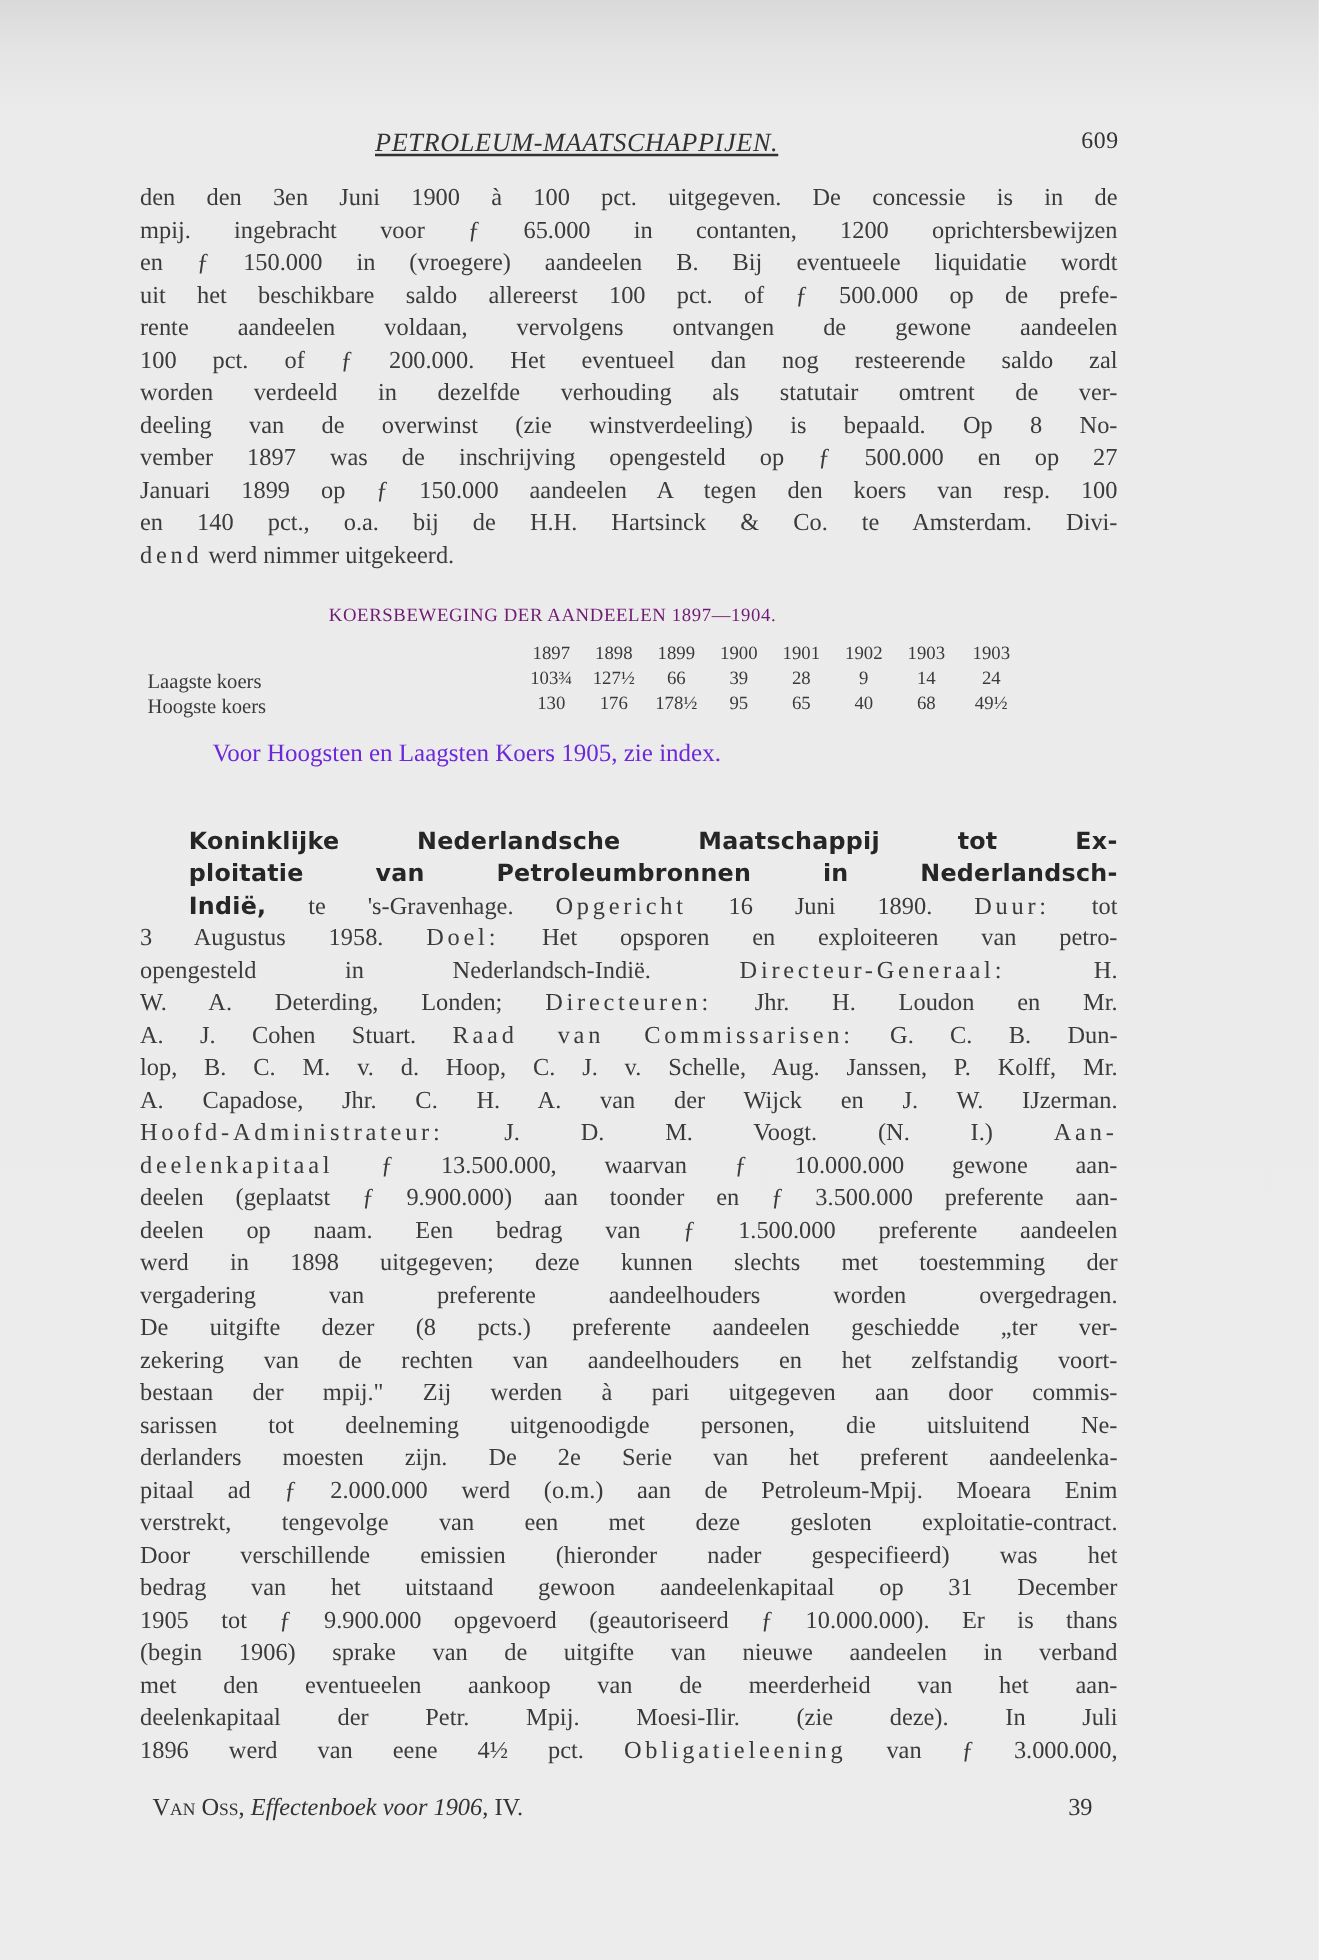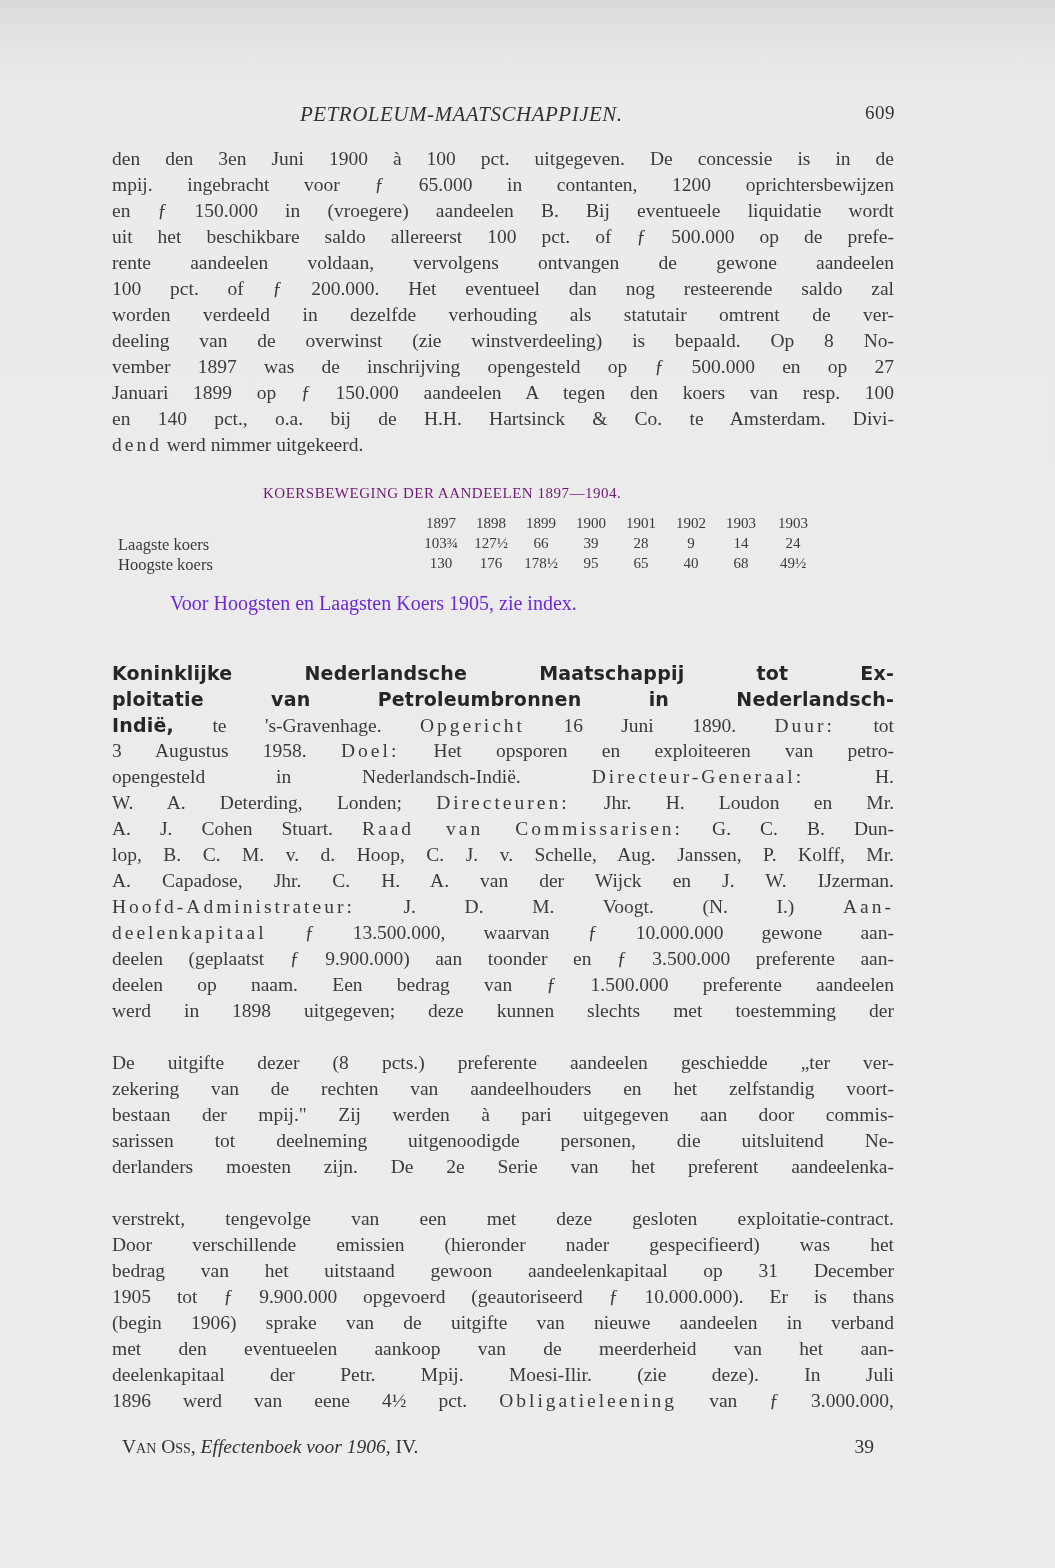--- a/index.html
+++ b/index.html
@@ -9,33 +9,34 @@
     font-family: "DejaVu Serif", "Liberation Serif", serif;
     color: #3a3a3a;
     position: relative;
   }
   .page { position: absolute; left: 0; top: 0; width: 1055px; height: 1568px; }
   .running-head {
     position: absolute; top: 102px; left: 120px; width: 775px;
     font-family: "Liberation Serif", serif; font-style: italic;
     font-size: 21px; letter-spacing: 0.5px; color: #333;
   }
-  .running-head .title { position: absolute; left: 180px; top: 0; }
+  .running-head .title { position: absolute; left: 180px; top: 0; text-decoration: underline; }
   .running-head .pageno { position: absolute; right: 0; top: 0; font-style: normal; font-size: 19px; }
   .line {
     position: absolute; left: 112px; width: 782px; height: 26px;
     font-family: "Liberation Serif", serif;
     font-size: 19.5px; line-height: 26px; white-space: nowrap;
     text-align: justify; text-align-last: justify; color: #3b3b3b;
   }
   .line.last { text-align-last: left; }
   .sp { letter-spacing: 3px; }
   .bold-head {
     font-family: "DejaVu Sans", sans-serif; font-weight: bold; font-size: 19px; color: #262626;
     letter-spacing: 0.2px;
+    margin-left: 39px;
   }
   .table-title {
     position: absolute; top: 485px; left: 263px;
     font-family: "Liberation Serif", serif; font-size: 15px; letter-spacing: 0.5px; color: #701a75;
   }
   .table { position: absolute; left: 118px; top: 515px; font-family: "Liberation Serif", serif; font-size: 15px; color: #3a3a3a; }
   .trow { position: relative; height: 20px; }
   .trow .lab { position: absolute; left: 0; width: 200px; font-size: 16.5px; }
   .trow .c { position: absolute; width: 50px; text-align: center; }
   .note {
@@ -117,25 +118,27 @@
   <div class="line" style="top:764px"><span>opengesteld in Nederlandsch-Indië. </span><span class="sp">Directeur-Generaal:</span><span> H.</span></div>
   <div class="line" style="top:790px"><span>W. A. Deterding, Londen; </span><span class="sp">Directeuren:</span><span> Jhr. H. Loudon en Mr.</span></div>
   <div class="line" style="top:816px"><span>A. J. Cohen Stuart. </span><span class="sp">Raad van Commissarisen:</span><span> G. C. B. Dun-</span></div>
   <div class="line" style="top:842px">lop, B. C. M. v. d. Hoop, C. J. v. Schelle, Aug. Janssen, P. Kolff, Mr.</div>
   <div class="line" style="top:868px">A. Capadose, Jhr. C. H. A. van der Wijck en J. W. IJzerman.</div>
   <div class="line" style="top:894px"><span class="sp">Hoofd-Administrateur:</span><span> J. D. M. Voogt. (N. I.) </span><span class="sp">Aan-</span></div>
   <div class="line" style="top:920px"><span class="sp">deelenkapitaal</span><span> ƒ 13.500.000, waarvan ƒ 10.000.000 gewone aan-</span></div>
   <div class="line" style="top:946px">deelen (geplaatst ƒ 9.900.000) aan toonder en ƒ 3.500.000 preferente aan-</div>
   <div class="line" style="top:972px">deelen op naam. Een bedrag van ƒ 1.500.000 preferente aandeelen</div>
   <div class="line" style="top:998px">werd in 1898 uitgegeven; deze kunnen slechts met toestemming der</div>
+  <div class="line" style="top:1024px">vergadering van preferente aandeelhouders worden overgedragen.</div>
   <div class="line" style="top:1050px">De uitgifte dezer (8 pcts.) preferente aandeelen geschiedde „ter ver-</div>
   <div class="line" style="top:1076px">zekering van de rechten van aandeelhouders en het zelfstandig voort-</div>
   <div class="line" style="top:1102px">bestaan der mpij." Zij werden à pari uitgegeven aan door commis-</div>
   <div class="line" style="top:1128px">sarissen tot deelneming uitgenoodigde personen, die uitsluitend Ne-</div>
   <div class="line" style="top:1154px">derlanders moesten zijn. De 2e Serie van het preferent aandeelenka-</div>
+  <div class="line" style="top:1180px">pitaal ad ƒ 2.000.000 werd (o.m.) aan de Petroleum-Mpij. Moeara Enim</div>
   <div class="line" style="top:1206px">verstrekt, tengevolge van een met deze gesloten exploitatie-contract.</div>
   <div class="line" style="top:1232px">Door verschillende emissien (hieronder nader gespecifieerd) was het</div>
   <div class="line" style="top:1258px">bedrag van het uitstaand gewoon aandeelenkapitaal op 31 December</div>
   <div class="line" style="top:1284px">1905 tot ƒ 9.900.000 opgevoerd (geautoriseerd ƒ 10.000.000). Er is thans</div>
   <div class="line" style="top:1310px">(begin 1906) sprake van de uitgifte van nieuwe aandeelen in verband</div>
   <div class="line" style="top:1336px">met den eventueelen aankoop van de meerderheid van het aan-</div>
   <div class="line" style="top:1362px">deelenkapitaal der Petr. Mpij. Moesi-Ilir. (zie deze). In Juli</div>
   <div class="line" style="top:1388px"><span>1896 werd van eene 4½ pct. </span><span class="sp">Obligatieleening</span><span> van ƒ 3.000.000,</span></div>
 
   <div class="footer">

